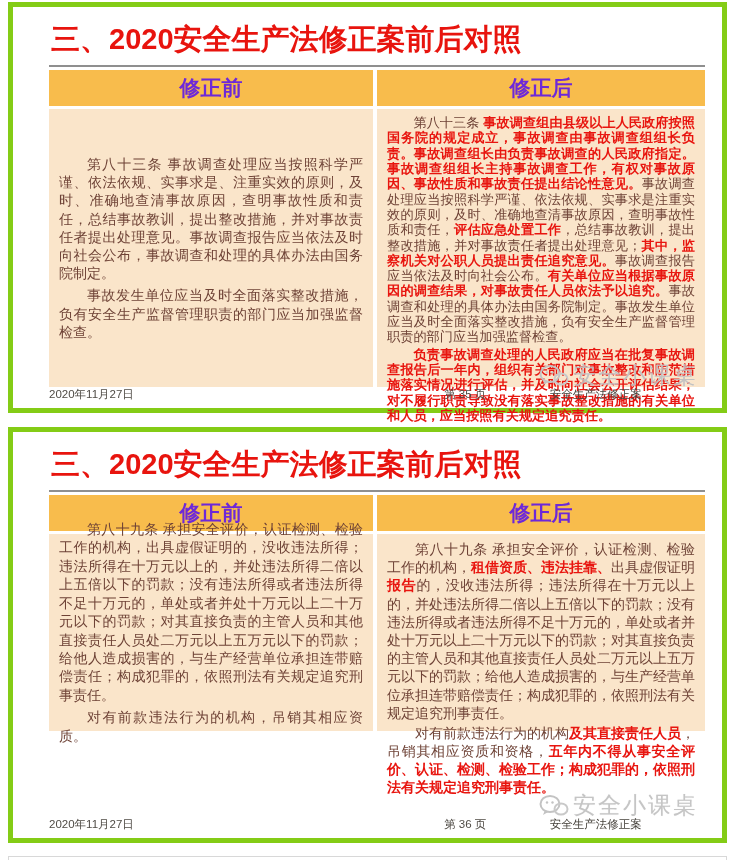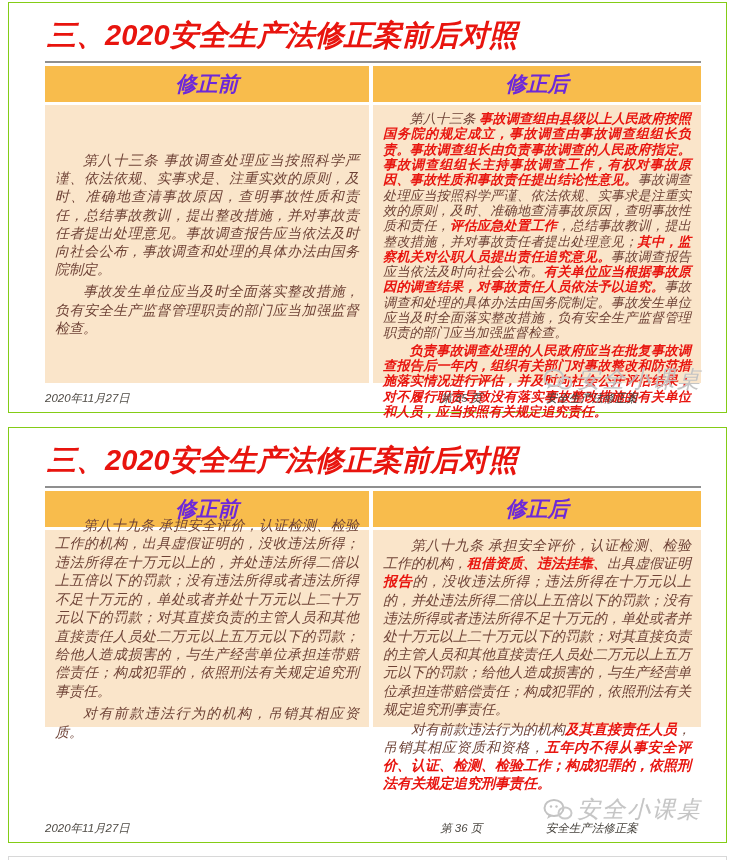--- a/index.html
+++ b/index.html
@@ -1,18 +1,18 @@
 <!DOCTYPE html>
 <html><head>
 <meta charset="utf-8">
 <style>
   html,body{margin:0;padding:0;}
   body{width:737px;height:860px;background:#ffffff;overflow:hidden;position:relative;
        font-family:"Liberation Sans","DejaVu Sans",sans-serif;}
-  .slide{position:absolute;left:8px;width:719px;background:#ffffff;border:1px solid #84cc16;box-sizing:border-box;font-style:italic;}
+  .slide{position:absolute;left:8px;width:719px;background:#ffffff;border:5px solid #84cc16;box-sizing:border-box;}
   #slide1{top:2px;height:411px;}
   #slide2{top:427px;height:416px;}
   .slide-sliver{position:absolute;top:856px;left:8px;width:719px;height:14px;background:#ffffff;
        border:1px solid #d8d8d8;border-bottom:none;box-sizing:border-box;}
   .title{position:absolute;left:38px;top:13px;margin:0;font-size:29px;font-weight:bold;color:#e8140e;
        letter-spacing:0px;white-space:nowrap;}
   .divider{position:absolute;left:36px;top:58px;width:656px;height:2px;background:#8f8f8f;}
   .cmp-table{position:absolute;left:36px;top:63px;width:656px;}
   .thead{display:flex;gap:4px;}
   .th{height:36px;background:#f8bc4c;color:#6d28d9;font-weight:bold;font-size:21px;

